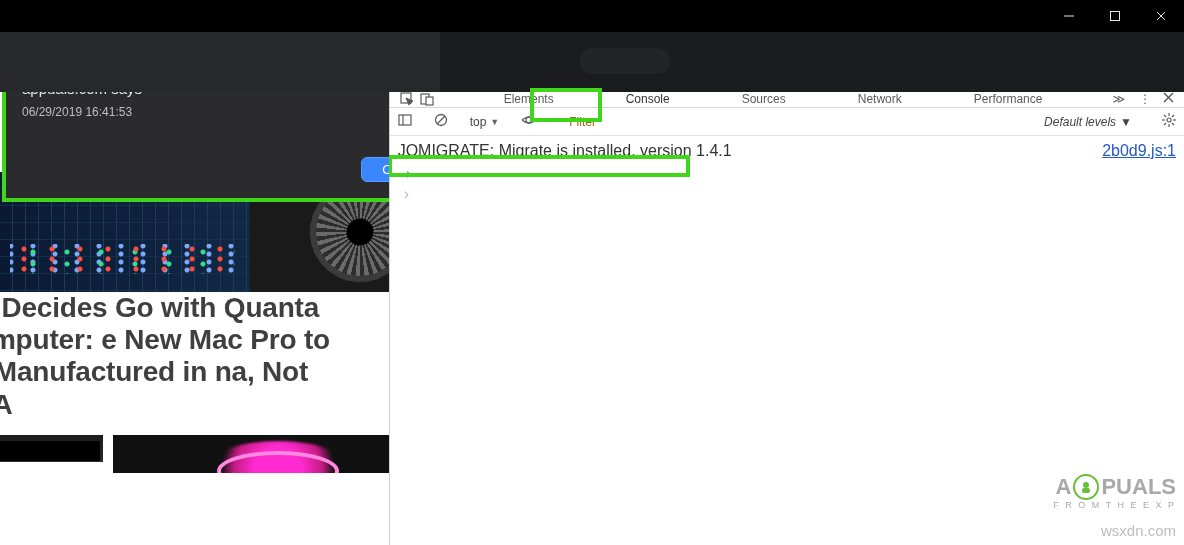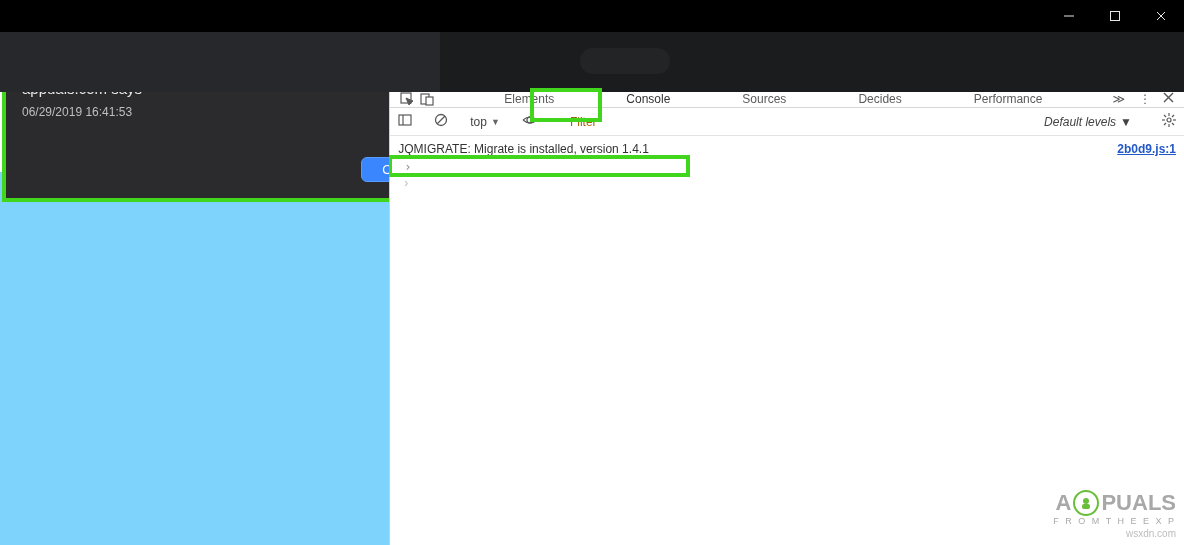--- a/index.html
+++ b/index.html
@@ -11,21 +11,21 @@
 .titlebar .win-btn svg { stroke: #e6e6e6; fill: none; }
 
 
 .browserbar { height: 60px; background: linear-gradient(#1e1f21, #1b1c1e); filter: blur(0.5px); display: flex; align-items: flex-end; }
 .browserbar .tab-shade { width: 440px; height: 60px; background: #26282b; }
 .browserbar .rest { flex: 1; height: 60px; background: #1b1c1e; position: relative; }
 .browserbar .rest .blur-pill { position:absolute; left:140px; top:16px; width:90px; height:26px; background:#222426; border-radius:14px; }
 
 
 .mainrow { display: flex; height: calc(545px - 32px - 60px); }
-.leftcol { width: 627px; background: #7dd3fc; position: relative; overflow: hidden; display:flex; flex-direction:row; }
+.leftcol { width: 627px; background: #ffffff; position: relative; overflow: hidden; display:flex; flex-direction:column; }
 .rightcol { flex: 1; background: #fff; display: flex; flex-direction: column; border-left: 1px solid #d0d0d0; }
 
 
 .pagebar { height: 80px; background: #fff; display:flex; align-items:center; gap:32px; padding-left:420px; }
 .pagebar .drop { color:#555; font-size:15px; display:flex; align-items:center; gap:6px; }
 .pagebar .drop svg{ stroke:#555; }
 .pagebar .search-ic svg{ stroke:#444; fill:none; }
 
 .hero-wrap { padding: 0 0 0 0; }
 .hero-img { width: 525px; height: 120px; background: #1a1a1a; position: relative; overflow:hidden; }
@@ -79,34 +79,34 @@
 .dt-tabs .closex svg{stroke:#5a5a5a;}
 
 .dt-ctrl { height:28px; border-bottom:1px solid #e3e3e3; display:flex; align-items:center; font-size:12px; color:#5a5a5a; gap:22px; padding:0 8px;}
 .dt-ctrl .sel{display:flex;align-items:center;gap:4px;color:#444;}
 .dt-ctrl .sel .tri{font-size:9px;color:#666;}
 .dt-ctrl .filter{flex:1;color:#a16207;padding-left:10px;}
 .dt-ctrl .levels{display:flex;align-items:center;gap:4px;color:#444;font-style:italic;}
 .dt-ctrl .gear{margin-left:8px;}
 .dt-ctrl svg{stroke:#5a5a5a;fill:none;}
 
-.dt-body { flex:1; font-family: Menlo, Consolas, monospace; font-size:12px; color:#333; padding:4px 8px; position:relative;}
+.dt-body { flex:1; font-family: Menlo, Consolas, monospace; font-size:16px; color:#333; padding:4px 8px; position:relative;}
 .logline { display:flex; justify-content:space-between; padding:2px 0; white-space:pre;}
-.logline .src{color:#2258c7;text-decoration:underline;font-weight:bold;}
+.logline .src{color:#2258c7;text-decoration:underline;}
 .cmdline { padding:2px 6px; display:flex; align-items:center; gap:6px;}
 .cmdline .chev{color:#8a8a8a; font-family:Menlo,Consolas,monospace;}
 .cmd-hi { position:absolute; left:-2px; top:19px; width:302px; height:22px; border:4px solid #41d61b;}
 .caret{color:#bdbdbd;padding-left:6px;}
 
 
 .wm { position:fixed; right:8px; bottom:6px; text-align:right; color:#a9a9a9; font-size:9px; letter-spacing:2px;}
 .wm .brand{font-size:22px; font-weight:700; letter-spacing:0; color:#a8a8a8; display:flex; align-items:center; justify-content:flex-end; gap:2px;}
 .wm .brand .badge{width:26px;height:26px;border-radius:50%;background:#fff;border:2px solid #6abf3a;display:inline-flex;align-items:center;justify-content:center;}
 .wm .brand .badge svg{fill:#6abf3a;}
-.wm .site{color:#bdbdbd;font-size:10px;letter-spacing:0;margin-top:2px;}
+.wm .site{color:#bdbdbd;font-size:15px;letter-spacing:0;margin-top:12px;}
 </style>
 </head>
 <body>
 
 <div class="titlebar">
   <div class="win-btn">
     <svg width="12" height="12">
         <line x1="1" y1="6" x2="11" y2="6" stroke-width="1"></line>
       </svg>
   </div>
@@ -189,21 +189,21 @@
         <span>
           <svg width="14" height="14">
               <rect x="1" y="2" width="8" height="10" stroke-width="1.2"></rect>
               <rect x="6" y="5" width="7" height="8" stroke-width="1.2" fill="#fff"></rect>
             </svg>
         </span>
       </div>
       <div class="dt-tab">Elements</div>
       <div class="dt-tab active">Console</div>
       <div class="dt-tab">Sources</div>
-      <div class="dt-tab">Decides</div>
+      <div class="dt-tab">Network</div>
       <div class="dt-tab">Performance</div>
       <div class="closex">
         <span>≫</span>
         <span style="letter-spacing:-2px;">⋮</span>
         <span>
           <svg width="11" height="11">
               <line x1="1" y1="1" x2="10" y2="10" stroke-width="1.4"></line>
               <line x1="10" y1="1" x2="1" y2="10" stroke-width="1.4"></line>
             </svg>
         </span>

